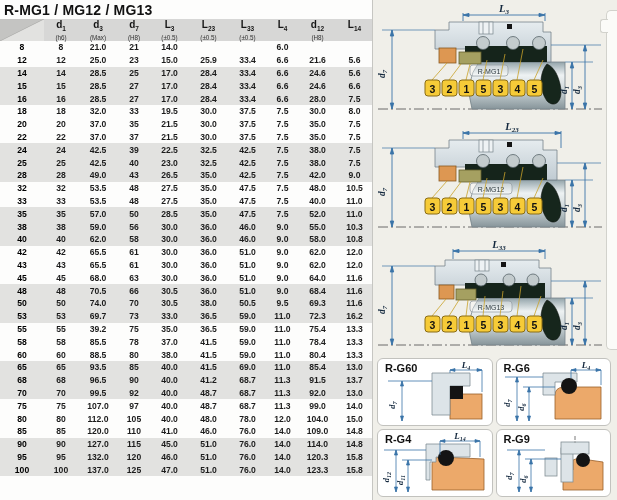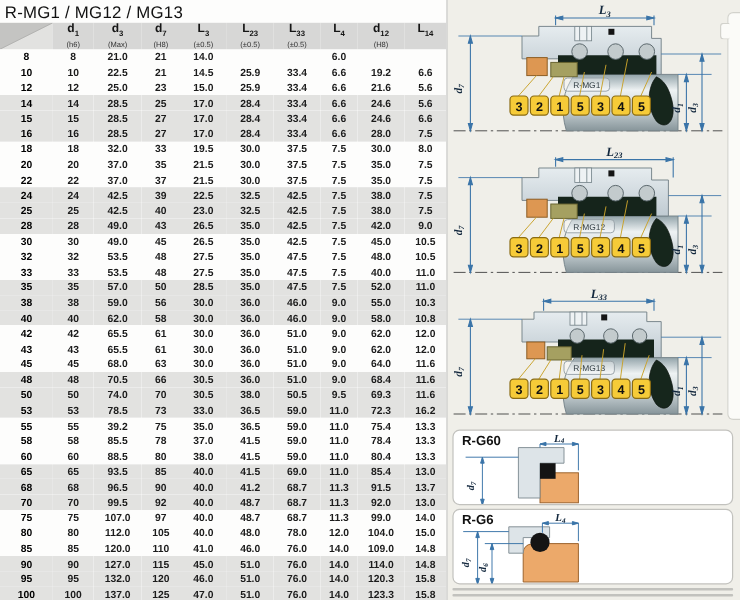--- a/index.html
+++ b/index.html
@@ -2,21 +2,21 @@
 <html><head>
 <meta charset="utf-8">
 <style>
   * { box-sizing: border-box; margin: 0; padding: 0; }
   html,body { width:617px; height:500px; overflow:hidden; background:#f0efe9;
               font-family:"Liberation Sans", sans-serif; position:relative; }
 
   
   .left { position:absolute; left:0; top:0; width:373px; height:500px;
           background:#fdfdfc; border-right:1px solid #c6c6c2; }
-  .title { height:19px; font-size:14px; font-weight:normal; color:#111;
+  .title { height:19px; font-size:14px; font-weight:bold; color:#111;
            padding:2px 0 0 4px; letter-spacing:.2px; }
   table { border-collapse:collapse; table-layout:fixed; width:372px; }
   thead th { background:#d7d7d6; height:21px; vertical-align:top; padding-top:1px;
              font-weight:bold; }
   thead th.corner { background:linear-gradient(to bottom right,
                     #c4c4c2 0%, #c4c4c2 48%, #b2b2b0 50%, #e2e2e0 52%, #e2e2e0 100%); }
   .sym { display:block; font-size:10px; line-height:10px; color:#151515; }
   .sym sub { font-size:6.5px; }
   .tol { display:block; font-size:6.3px; line-height:7px; font-weight:normal; color:#333; }
   tbody tr { height:12.8px; }
@@ -31,21 +31,21 @@
                background:#fbfbf8; border:1px solid #d2d2cc; border-right:none;
                border-radius:5px 0 0 5px; }
   .page-edge .tab { position:absolute; left:-7px; top:8px; width:8px; height:14px;
                background:#fbfbf8; border:1px solid #d2d2cc; border-right:none;
                border-radius:3px 0 0 3px; }
   .seal { position:absolute; left:0; width:232px; height:117px; }
   .seal svg { width:100%; height:100%; display:block; }
   #seal0 { top:2px; } #seal1 { top:120px; } #seal2 { top:238px; }
 
   .panels { position:absolute; left:3px; top:358px; width:234px; height:139px;
-            display:grid; grid-template-columns:1fr; grid-template-rows:1fr 1fr;
+            display:grid; grid-template-columns:1fr 1fr; grid-template-rows:1fr 1fr;
             gap:3px; }
   .panel { background:#fff; border:1px solid #c2c2be; border-radius:6px;
            position:relative; overflow:hidden; }
   .panel-label { position:absolute; top:3px; left:7px; font-size:11px;
                  font-weight:bold; color:#111; }
   .panel svg { position:absolute; left:0; top:0; width:114px; height:66px; }
 
   .dimtxt { font-family:"Liberation Serif", serif; font-style:italic;
             font-weight:bold; fill:#12273d; }
 </style>
@@ -115,32 +115,20 @@
           <td>21.0</td>
           <td>21</td>
           <td>14.0</td>
           <td></td>
           <td></td>
           <td>6.0</td>
           <td></td>
           <td></td>
         </tr>
         <tr>
-          <td class="lbl">10</td>
-          <td>10</td>
-          <td>22.5</td>
-          <td>21</td>
-          <td>14.5</td>
-          <td>25.9</td>
-          <td>33.4</td>
-          <td>6.6</td>
-          <td>19.2</td>
-          <td>6.6</td>
-        </tr>
-        <tr>
           <td class="lbl">12</td>
           <td>12</td>
           <td>25.0</td>
           <td>23</td>
           <td>15.0</td>
           <td>25.9</td>
           <td>33.4</td>
           <td>6.6</td>
           <td>21.6</td>
           <td>5.6</td>
@@ -247,32 +235,20 @@
           <td>49.0</td>
           <td>43</td>
           <td>26.5</td>
           <td>35.0</td>
           <td>42.5</td>
           <td>7.5</td>
           <td>42.0</td>
           <td>9.0</td>
         </tr>
         <tr>
-          <td class="lbl">30</td>
-          <td>30</td>
-          <td>49.0</td>
-          <td>45</td>
-          <td>26.5</td>
-          <td>35.0</td>
-          <td>42.5</td>
-          <td>7.5</td>
-          <td>45.0</td>
-          <td>10.5</td>
-        </tr>
-        <tr>
           <td class="lbl">32</td>
           <td>32</td>
           <td>53.5</td>
           <td>48</td>
           <td>27.5</td>
           <td>35.0</td>
           <td>47.5</td>
           <td>7.5</td>
           <td>48.0</td>
           <td>10.5</td>
@@ -381,21 +357,21 @@
           <td>30.5</td>
           <td>38.0</td>
           <td>50.5</td>
           <td>9.5</td>
           <td>69.3</td>
           <td>11.6</td>
         </tr>
         <tr class="shade">
           <td class="lbl">53</td>
           <td>53</td>
-          <td>78.5</td>
+          <td>69.7</td>
           <td>73</td>
           <td>33.0</td>
           <td>36.5</td>
           <td>59.0</td>
           <td>11.0</td>
           <td>72.3</td>
           <td>16.2</td>
         </tr>
         <tr>
           <td class="lbl">55</td>

